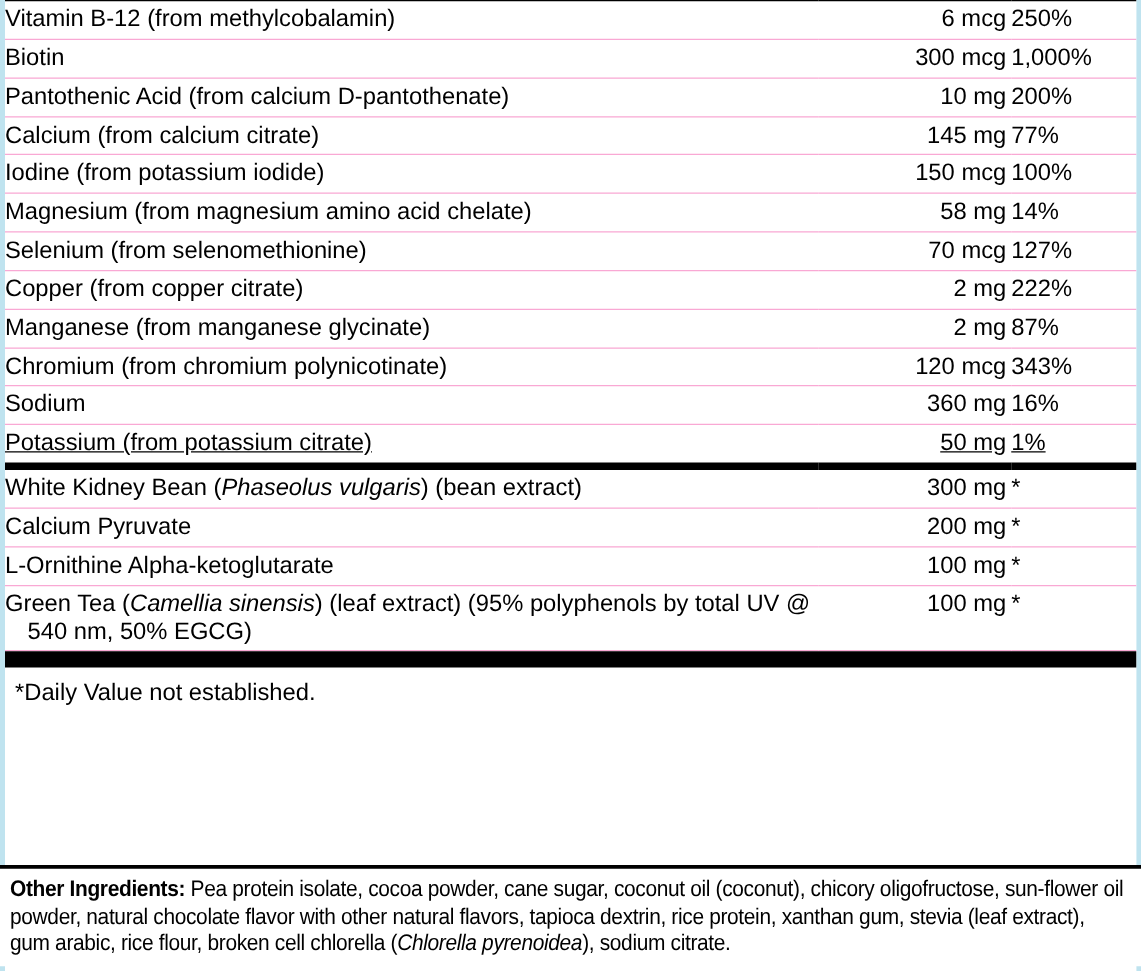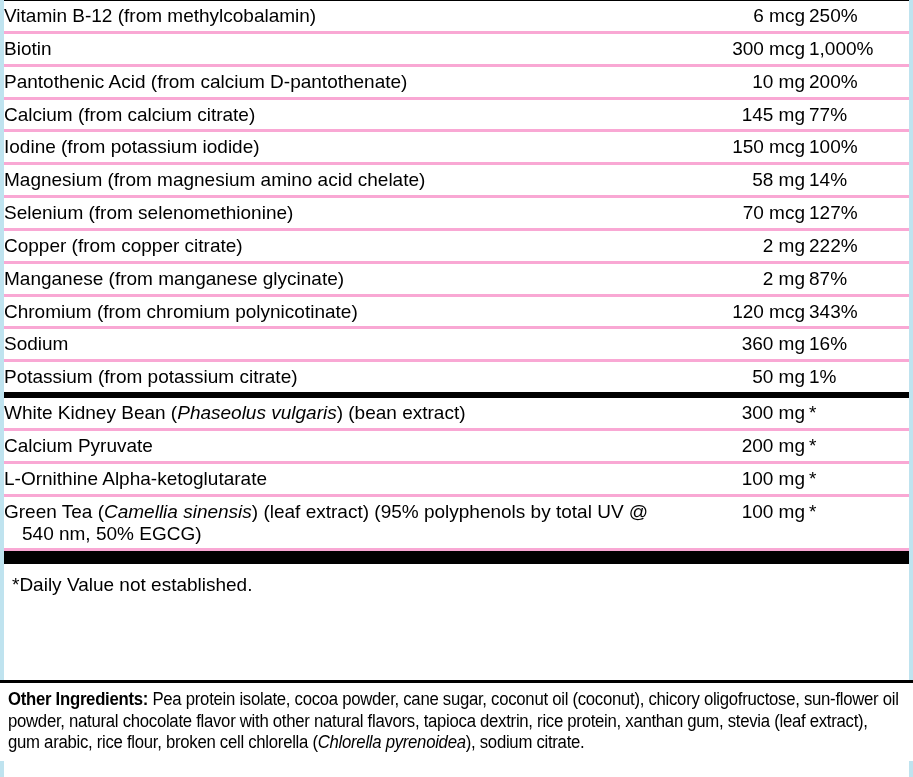--- a/index.html
+++ b/index.html
@@ -48,21 +48,21 @@
   
   table.nutrients {
     width: 100%;
     border-collapse: collapse;
     font-size: 19px;
     line-height: 1.15;
   }
   table.nutrients td {
     padding: 4px 4px 4px 0;
     vertical-align: top;
-    border-bottom: 3px solid #f9a8d4;
+    border-bottom: 1px solid #f9a8d4;
   }
   table.nutrients tr:first-child td {
     border-top: 1px solid #000000;
   }
   td.nutrient-name {
     padding-left: 8px;
     text-align: left;
     white-space: normal;
   }
   td.amount {
@@ -74,20 +74,21 @@
   td.dv {
     text-align: left;
     white-space: nowrap;
     padding-right: 8px;
     width: 96px;
   }
 
   
   tr.thick-sep td {
     border-bottom: 6px solid #000000;
+    text-decoration: underline;
   }
 
   .italic { font-style: italic; }
 
   .indent-wrap {
     display: block;
     padding-left: 18px;
     text-indent: -18px;
   }
   .cont-line {
@@ -107,21 +108,21 @@
     font-size: 19px;
     line-height: 1.35;
   }
   .footnotes div { margin-bottom: 2px; }
 
   
   .other-ingredients-wrap {
     position: absolute;
     left: 0;
     right: 0;
-    bottom: 16px;
+    bottom: 4px;
     border-top: 3px solid #000000;
     background: #ffffff;
     padding: 6px 8px 8px 8px;
     box-sizing: border-box;
   }
   .other-ingredients {
     font-family: "Liberation Sans", sans-serif;
     font-size: 18px;
     line-height: 1.18;
     letter-spacing: -0.3px;

